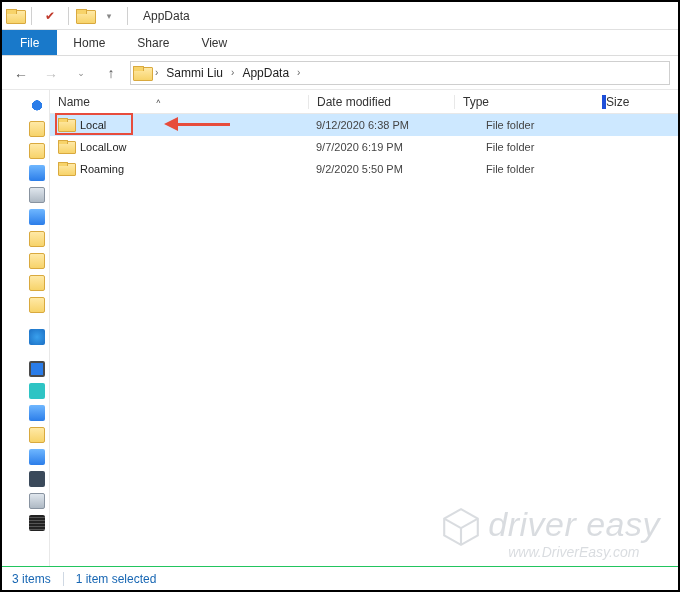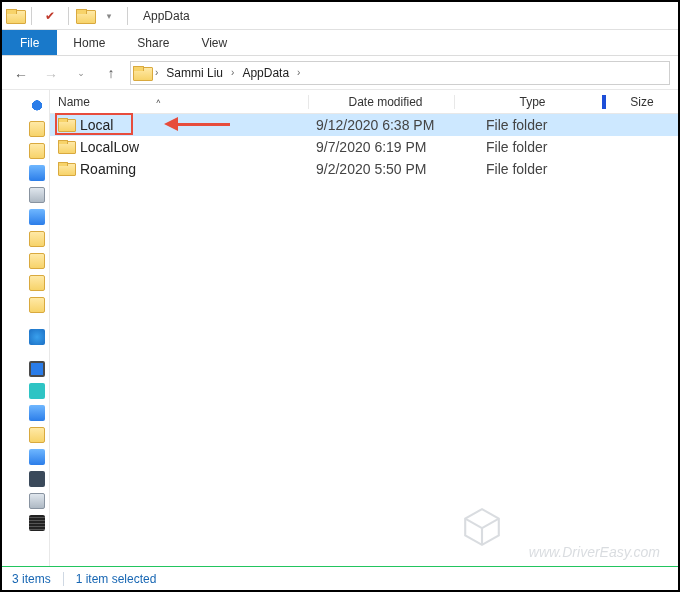--- a/index.html
+++ b/index.html
@@ -44,29 +44,29 @@
 .g-blue { background: linear-gradient(#6fb7ff,#2b7de9); }
 .g-drive { background: linear-gradient(#dfe6ed,#aeb9c4); border:1px solid #8893a0; }
 .g-mon { background:#2b7de9; border:2px solid #4a4a4a; border-radius:2px; }
 .g-cloud { background: radial-gradient(circle,#39a0ed,#1b6fc4); border-radius:50%; }
 .g-teal { background:#2ec4c4; }
 .g-dark { background:#3a495a; }
 .g-film { background: repeating-linear-gradient(#222,#222 2px,#555 2px,#555 3px); }
 
 
 .content { flex: 1; display: flex; flex-direction: column; }
-.headers { display: flex; height: 24px; border-bottom: 1px solid #e8e8e8; align-items: center; font-size: 12px; color: #333; text-align: center; }
+.headers { display: flex; height: 24px; border-bottom: 1px solid #e8e8e8; align-items: center; font-size: 12px; color: #333; }
 .col-name { width: 258px; padding-left: 8px; display:flex; align-items:center; gap:6px; }
 .sort-caret { font-size: 8px; color: #444; margin-left: 60px; }
 .col-date { width: 146px; border-left: 1px solid #e8e8e8; padding-left: 8px; }
 .col-type { width: 148px; border-left: 1px solid #e8e8e8; padding-left: 8px; }
 .col-size { flex:1; border-left: 4px solid #1d4ed8; padding-left: 0; }
 
 .items { flex:1; position: relative; }
-.row { height: 22px; display: flex; align-items: center; font-size: 14px; color: #222; }
+.row { height: 22px; display: flex; align-items: center; font-size: 11px; color: #222; }
 .row.sel { background: #cde8ff; }
 .row .c-name { width: 258px; padding-left: 8px; display:flex; align-items:center; gap:6px; }
 .row .c-date { width: 146px; padding-left: 8px; color:#444; }
 .row .c-type { width: 148px; padding-left: 8px; color:#444;margin-left:24px; }
 .row .c-size { flex:1; padding-left: 8px; }
 .file-ico { width:16px; height:14px; position:relative; display:inline-block; }
 .file-ico::before { content:''; position:absolute; bottom:0; left:0; width:16px; height:11px; background:linear-gradient(#ffe9a6,#f7d36a); border:1px solid #d9a93e; border-radius:1px; }
 .file-ico::after { content:''; position:absolute; top:0; left:0; width:8px; height:3px; background:#f7d36a; border:1px solid #d9a93e; border-bottom:none; border-radius:1px 1px 0 0; }
 
 .highlight-box { position:absolute; border:2px solid #e74c3c; }
@@ -244,18 +244,18 @@
     <span class="sep"></span>
     <span>1 item selected</span>
   </div>
 
   <div class="watermark">
     <div class="big">
       <svg class="wm-cube" viewBox="0 0 40 40">
         <polygon points="20,3 36,12 36,28 20,37 4,28 4,12" fill="none" stroke="#6b7785" stroke-width="2"></polygon>
         <polyline points="4,12 20,21 36,12" fill="none" stroke="#6b7785" stroke-width="2"></polyline>
         <line x1="20" y1="21" x2="20" y2="37" stroke="#6b7785" stroke-width="2"></line>
-      </svg>
+      </svg><span>driver easy</span>
     </div>
     <div class="sm">www.DriverEasy.com</div>
   </div>
 
 </div>
 
 </body></html>

